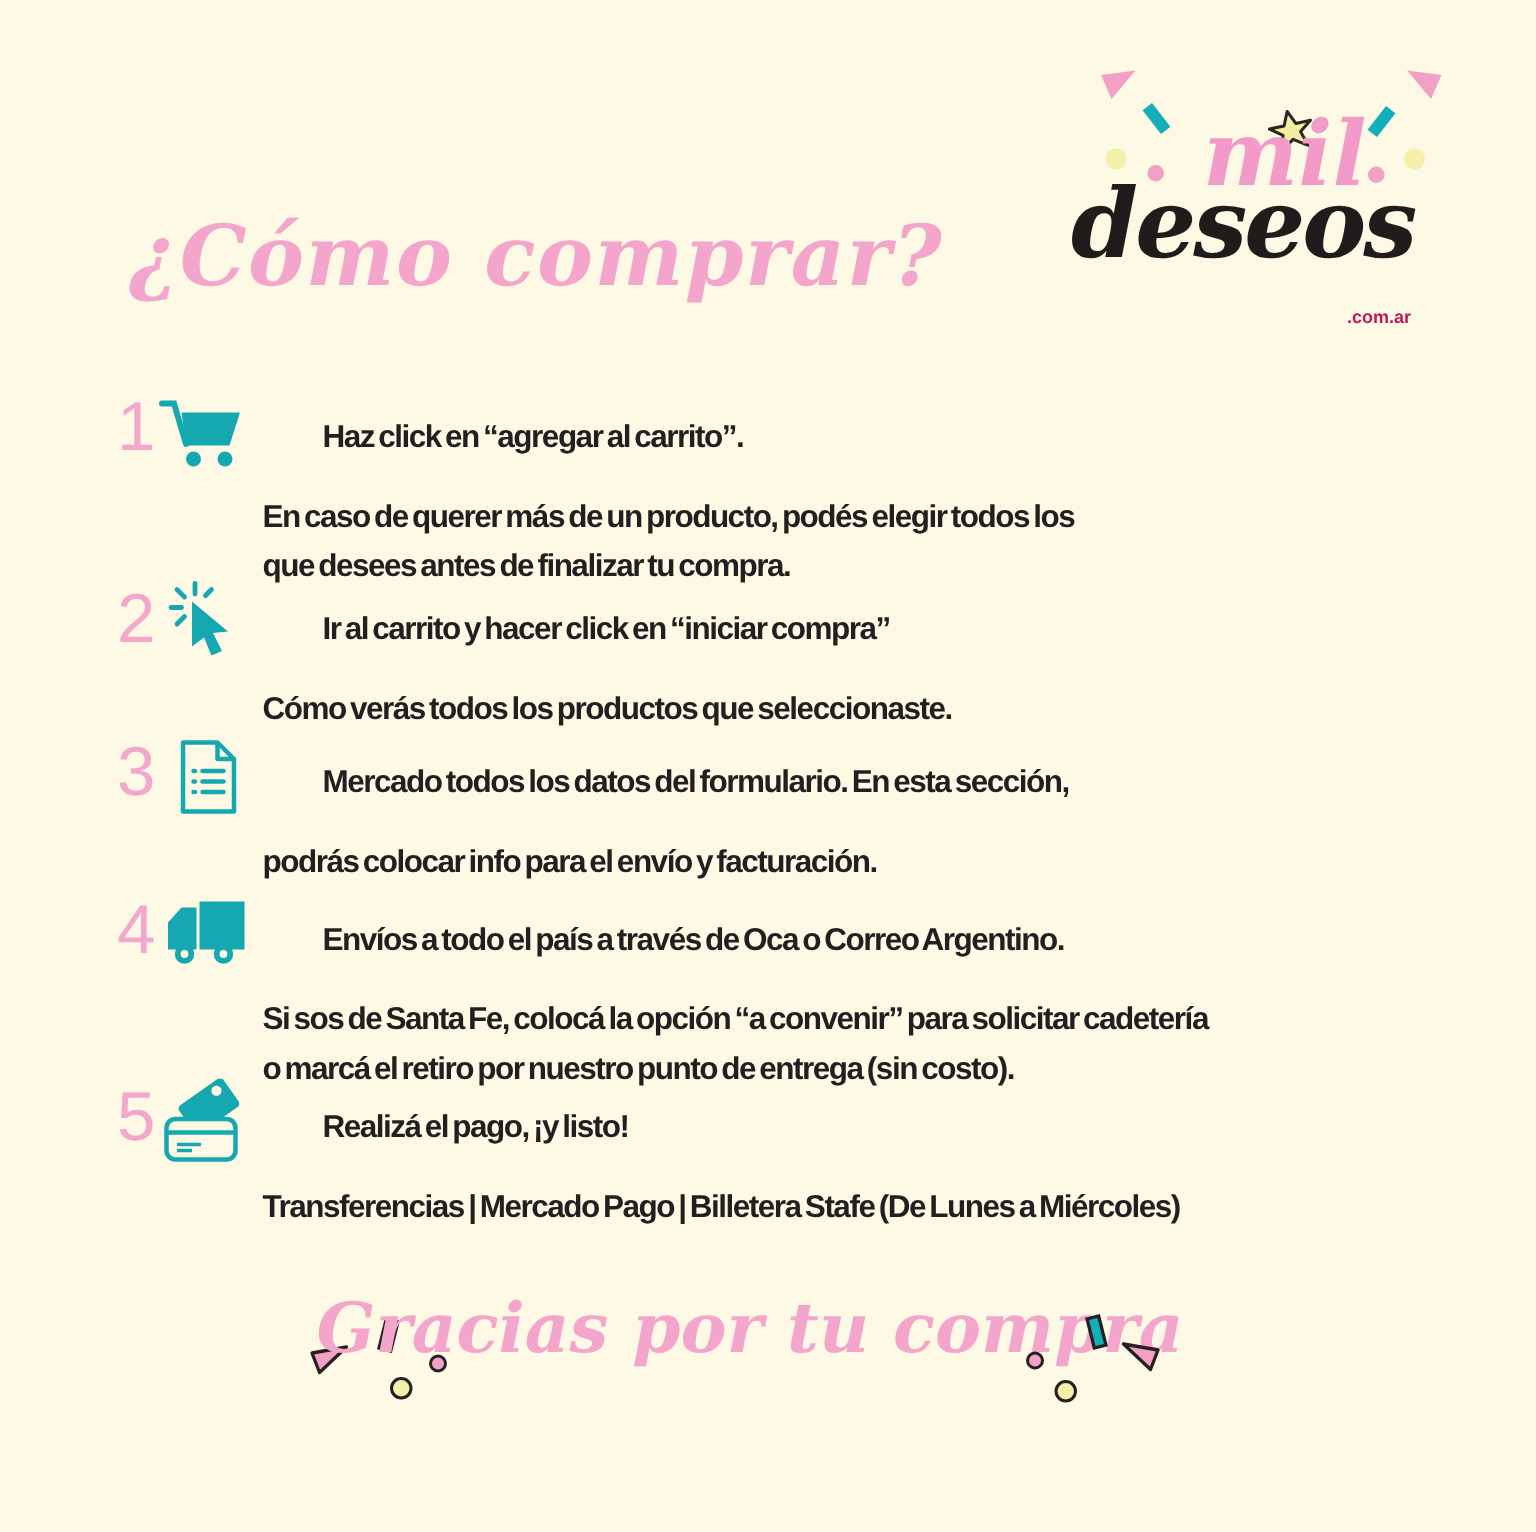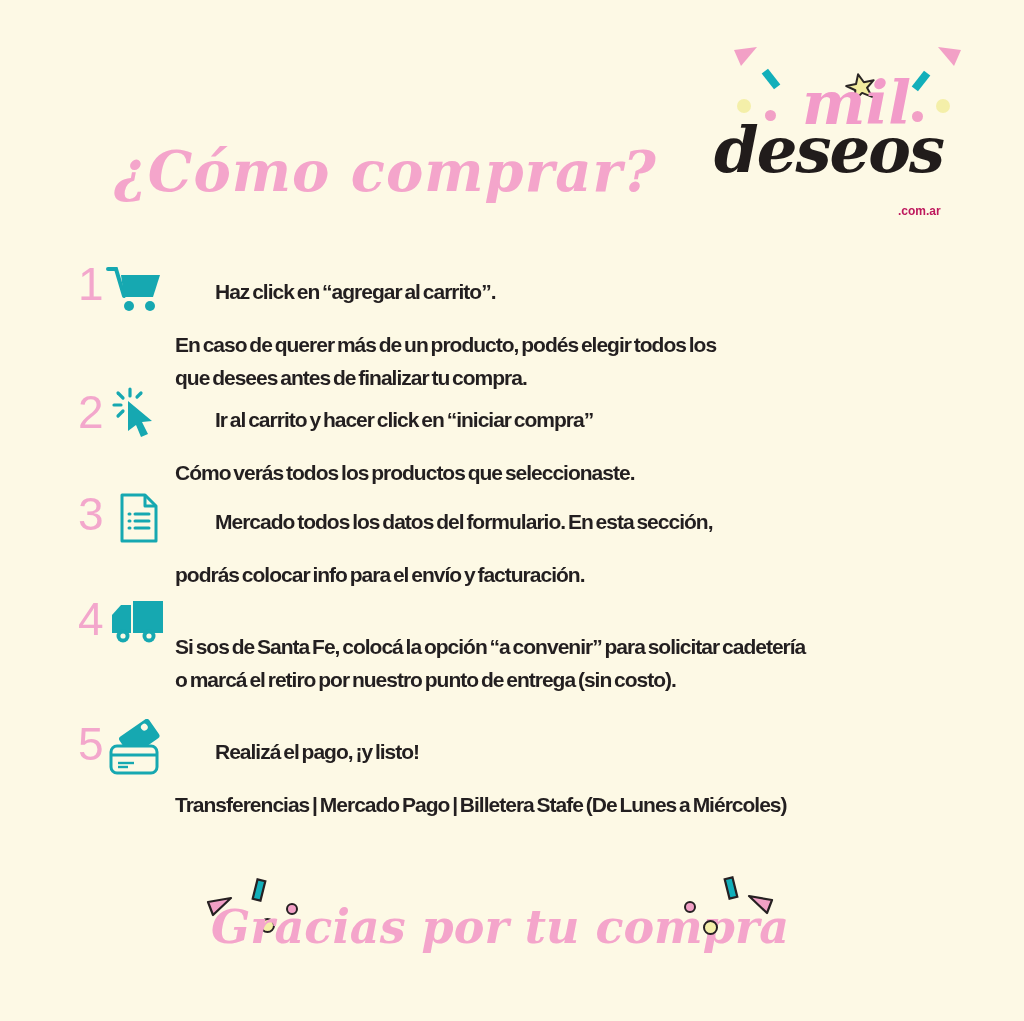--- a/index.html
+++ b/index.html
@@ -23,24 +23,24 @@
   }
   
   .script{
     font-family:"DejaVu Serif", serif;
     font-style:italic;
     font-weight:600;
     color:var(--pink-script);
   }
   .title{
     position:absolute;left:86px;top:138px;
-    font-size:56px;letter-spacing:1px;margin-left:28px;
+    font-size:56px;letter-spacing:1px;
   }
   .footer-script{
-    position:absolute;left:500px;top:900px;
+    position:absolute;left:500px;top:858px;
     transform:translateX(-50%);
     font-size:46px;white-space:nowrap;
   }
   
   .logo-mil{
     position:absolute;left:802px;top:68px;
     font-size:60px;color:#F29BC9;
   }
   .logo-deseos{
     position:absolute;left:714px;top:112px;
@@ -172,20 +172,21 @@
       <svg width="58" height="44" viewBox="0 0 58 44">
         <path d="M4 15 L13 5 H23 V33 H4 Z" fill="currentColor"></path>
         <rect x="25" y="1" width="30" height="32" fill="currentColor"></rect>
         <circle cx="15" cy="36" r="6.5" fill="currentColor"></circle>
         <circle cx="15" cy="36" r="2.6" fill="#FDF9E5"></circle>
         <circle cx="41" cy="36" r="6.5" fill="currentColor"></circle>
         <circle cx="41" cy="36" r="2.6" fill="#FDF9E5"></circle>
       </svg>
     </span>
     <div class="step-text">
+      <p class="step-headline">Envíos a todo el país a través de Oca o Correo Argentino.</p>
       <p class="step-body">Si sos de Santa Fe, colocá la opción “a convenir” para solicitar cadetería
 o marcá el retiro por nuestro punto de entrega (sin costo).</p>
     </div>
   </section>
 
   <section class="step" style="top:723px">
     <span class="step-num">5</span>
     <span class="step-icon" style="left:108px;top:-4px">
       <svg width="54" height="58" viewBox="0 0 54 58">
         <g transform="rotate(-35 31 18)">

